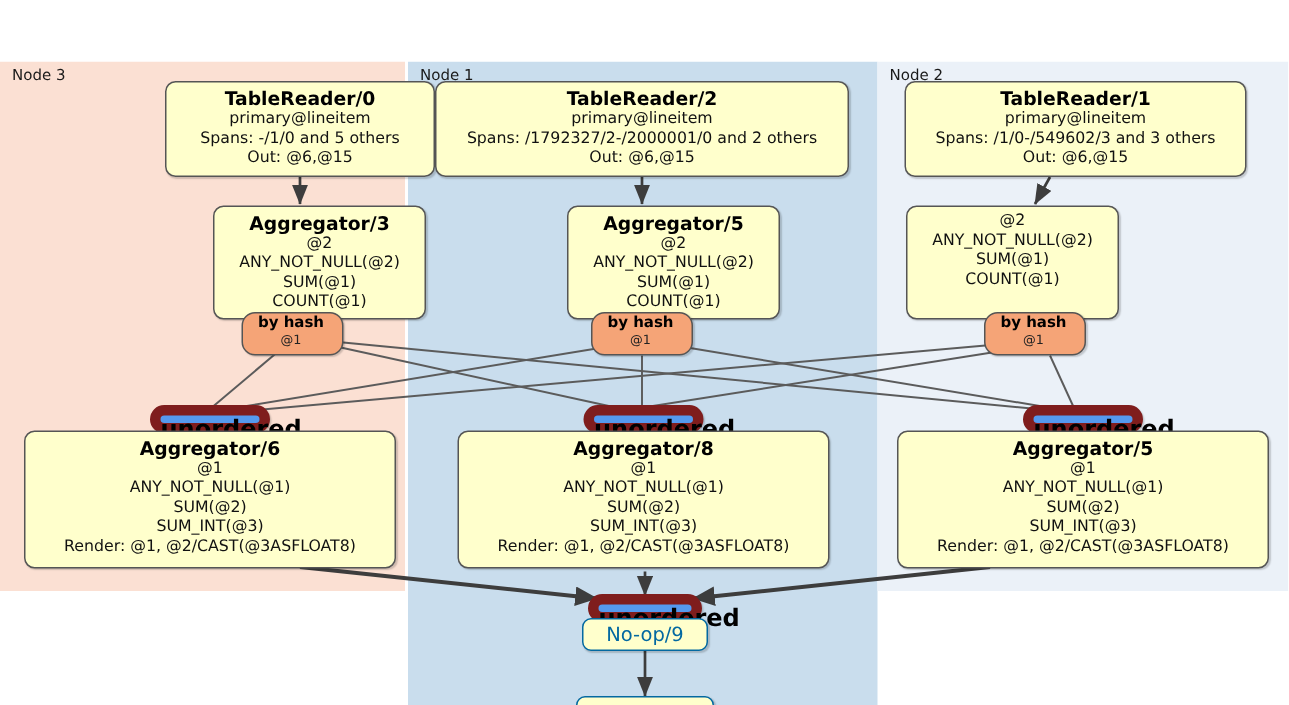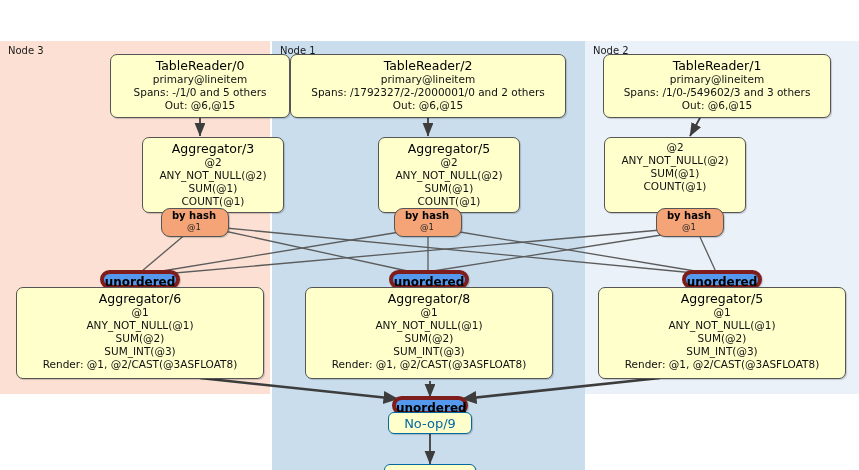--- a/index.html
+++ b/index.html
@@ -41,21 +41,21 @@
     position: absolute;
     box-sizing: border-box;
     background: #ffffcc;
     border: 1px solid #555555;
     border-radius: 7px;
     text-align: center;
     padding: 3px 6px 4px 6px;
     box-shadow: 1px 1px 1px rgba(0,0,0,0.18);
   }
   .proc-title {
-    font-weight: normal;
+    font-weight: bold;
     font-size: 12.5px;
     color: #000000;
     line-height: 15px;
     white-space: nowrap;
   }
   .proc-line {
     font-size: 10.5px;
     color: #111111;
     line-height: 13px;
     white-space: nowrap;
@@ -80,26 +80,26 @@
   .badge-hash .bh-sub {
     font-size: 8.5px;
     color: #222222;
     line-height: 10px;
     white-space: nowrap;
   }
   .badge-unordered {
     position: absolute;
     box-sizing: border-box;
     background: #5599ee;
-    border: 4px solid #7f1d1d;
+    border: 7px solid #7f1d1d;
     border-radius: 11px;
     text-align: center;
     line-height: 17px;
     font-weight: bold;
-    font-size: 12px;
+    font-size: 16px;
     color: #000000;
     white-space: nowrap;
     box-shadow: 1px 1px 1px rgba(0,0,0,0.18);
   }
   .small-box {
     position: absolute;
     box-sizing: border-box;
     background: #ffffcc;
     border: 1px solid #0369a1;
     border-radius: 6px;

